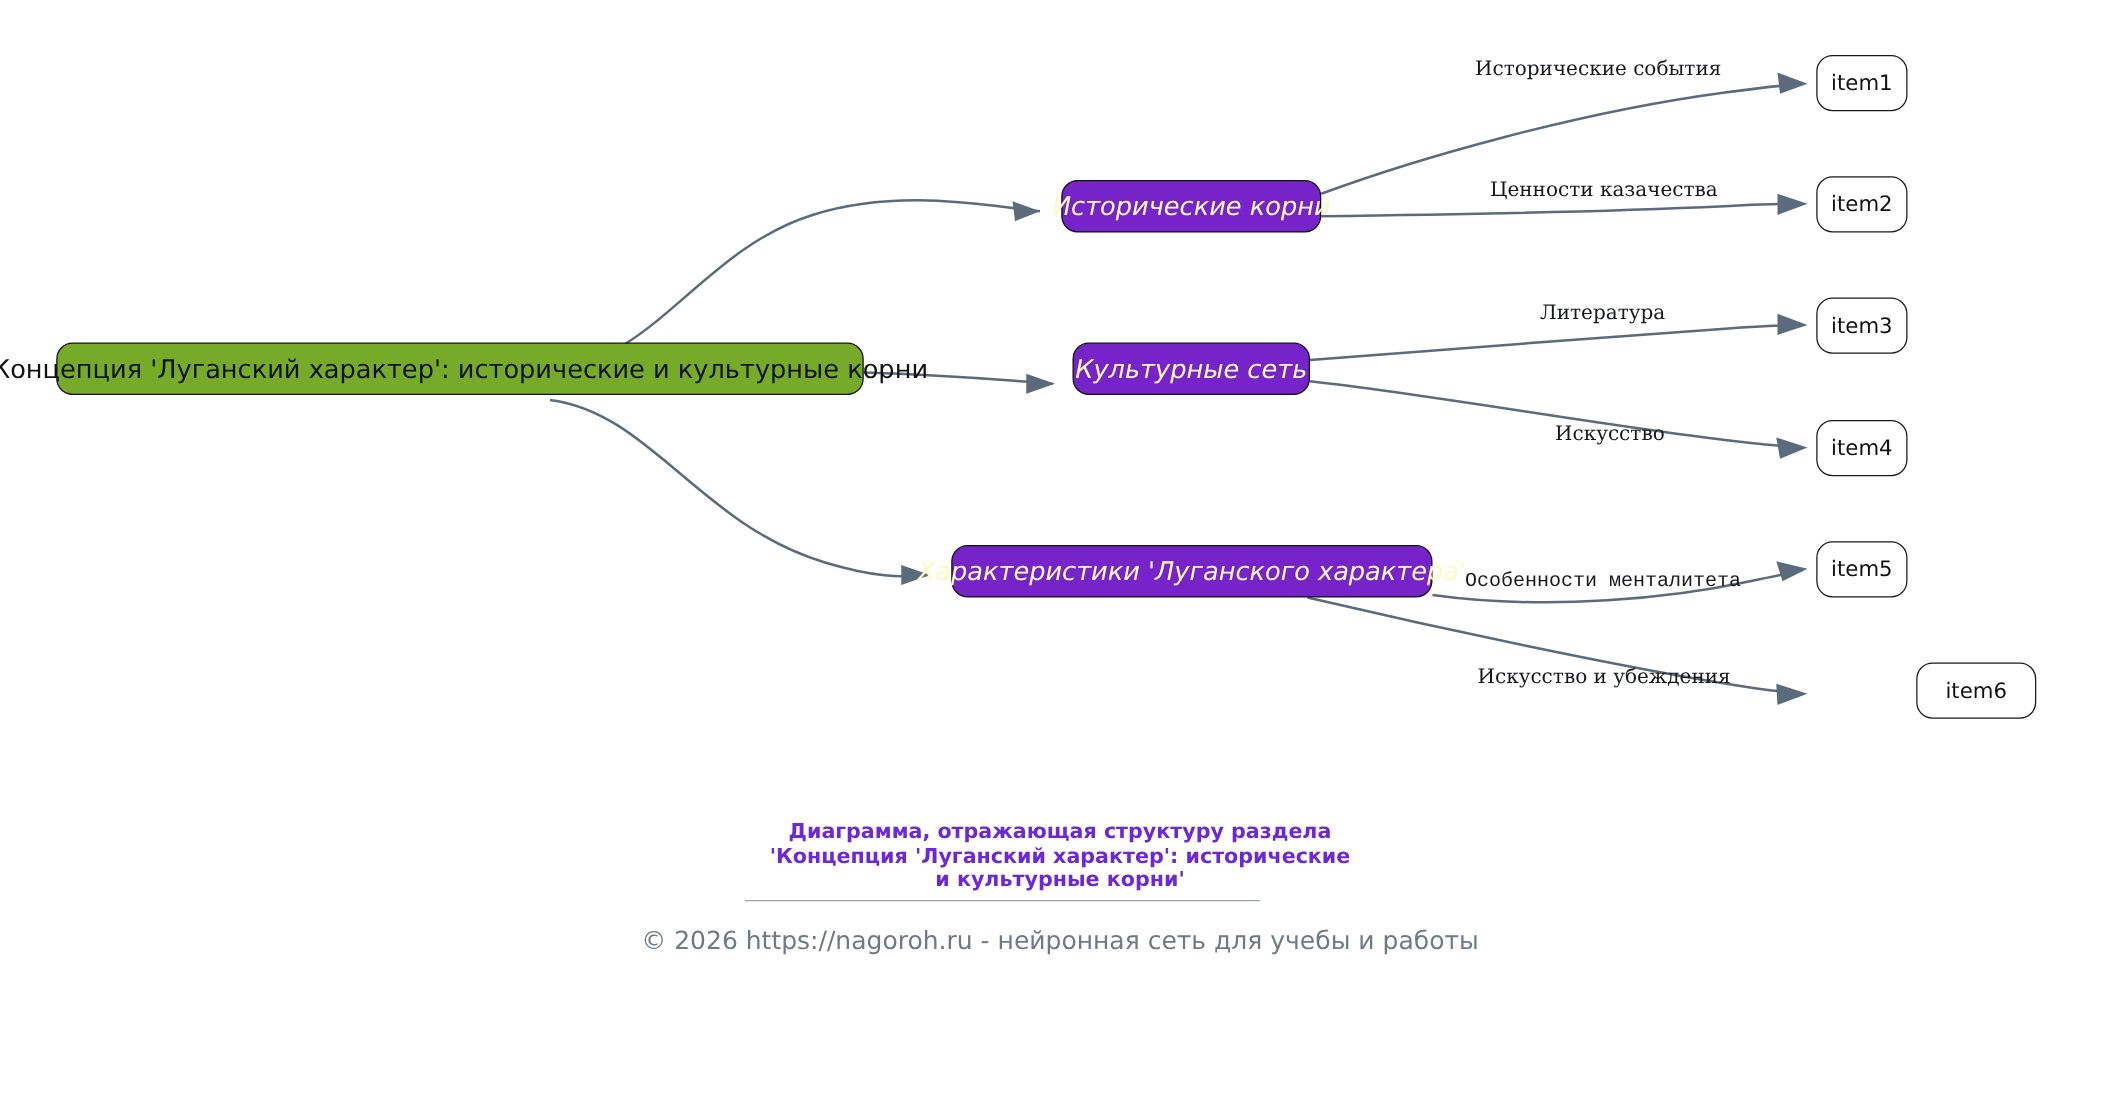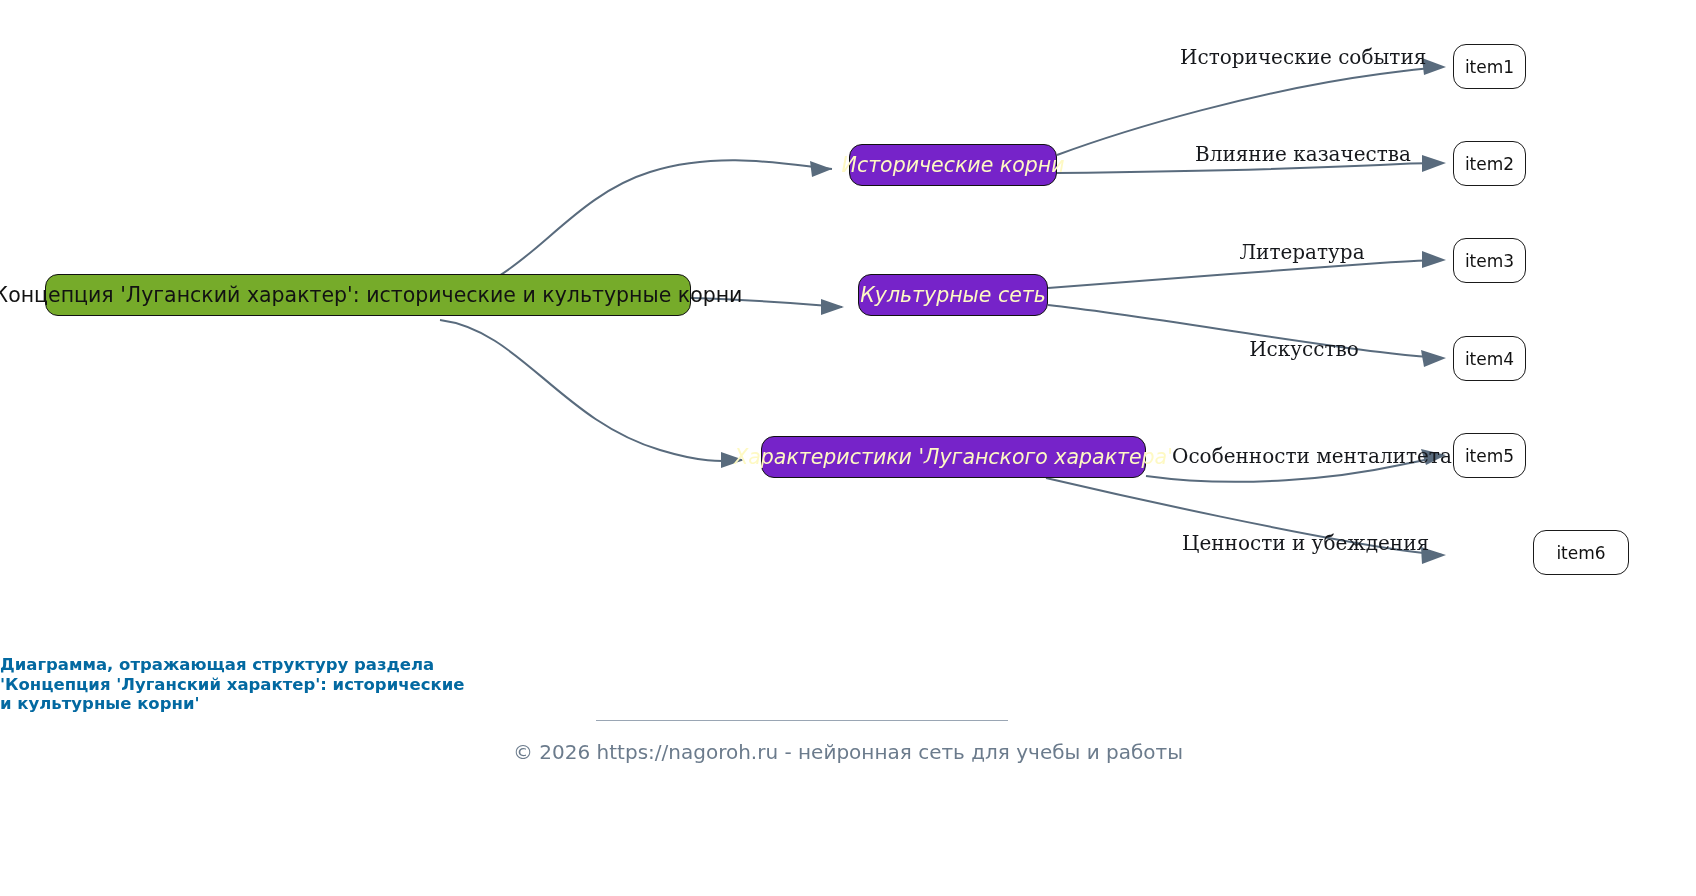--- a/index.html
+++ b/index.html
@@ -65,34 +65,34 @@
     border: 1.8px solid #1a1a1a;
     border-radius: 13px;
     color: #111111;
     font-size: 17px;
   }
 
   
   .edge-label {
     position: absolute;
     font-family: "DejaVu Serif", serif;
-    font-size: 20px;
+    font-size: 16px;
     color: #16181c;
     white-space: nowrap;
-    text-align: center;
   }
   #caption {
     position: absolute;
     left: 0;
     width: 1696px;
+    text-align: center;
     font-family: "DejaVu Sans", sans-serif;
     font-weight: bold;
     font-size: 16.5px;
     line-height: 19.5px;
-    color: #0369a1;
+    color: #6d28d9;
     white-space: pre-line;
   }
   #caption-rule {
     position: absolute;
     height: 1px;
     background: #9aa6b4;
   }
   #copyright {
     position: absolute;
     left: 0;
@@ -169,29 +169,29 @@
   </div>
   <div class="node node-leaf" style="left:1453px; top:433px; width:73px; height:45px;">
     <span>item5</span>
   </div>
   <div class="node node-leaf" style="left:1533px; top:530px; width:96px; height:45px;">
     <span>item6</span>
   </div>
 
   <div class="edge-label" style="left:1180px; top:45px; width:230px;">Исторические события</div>
 
-  <div class="edge-label" style="left:1192px; top:142px; width:222px;">Влияние казачества</div>
+  <div class="edge-label" style="left:1192px; top:142px; width:222px;">Ценности казачества</div>
 
   <div class="edge-label" style="left:1232px; top:240px; width:140px;">Литература</div>
 
   <div class="edge-label" style="left:1244px; top:337px; width:120px;">Искусство</div>
 
-  <div class="edge-label" style="left:1172px; top:444px; width:255px;">Особенности менталитета</div>
+  <div class="edge-label" style="left:1172px; top:456px; width:255px;font-family:Liberation Mono, monospace;">Особенности менталитета</div>
 
-  <div class="edge-label" style="left:1182px; top:531px; width:235px;">Ценности и убеждения</div>
+  <div class="edge-label" style="left:1182px; top:531px; width:235px;">Искусство и убеждения</div>
 
   <div id="caption" style="top:655px;">Диаграмма, отражающая структуру раздела
 'Концепция 'Луганский характер': исторические
 и культурные корни'</div>
 
   <div id="caption-rule" style="left:596px; top:720px; width:412px;"></div>
 
   <div id="copyright" style="top:740px;">© 2026 https://nagoroh.ru - нейронная сеть для учебы и работы</div>
 
 </div>

